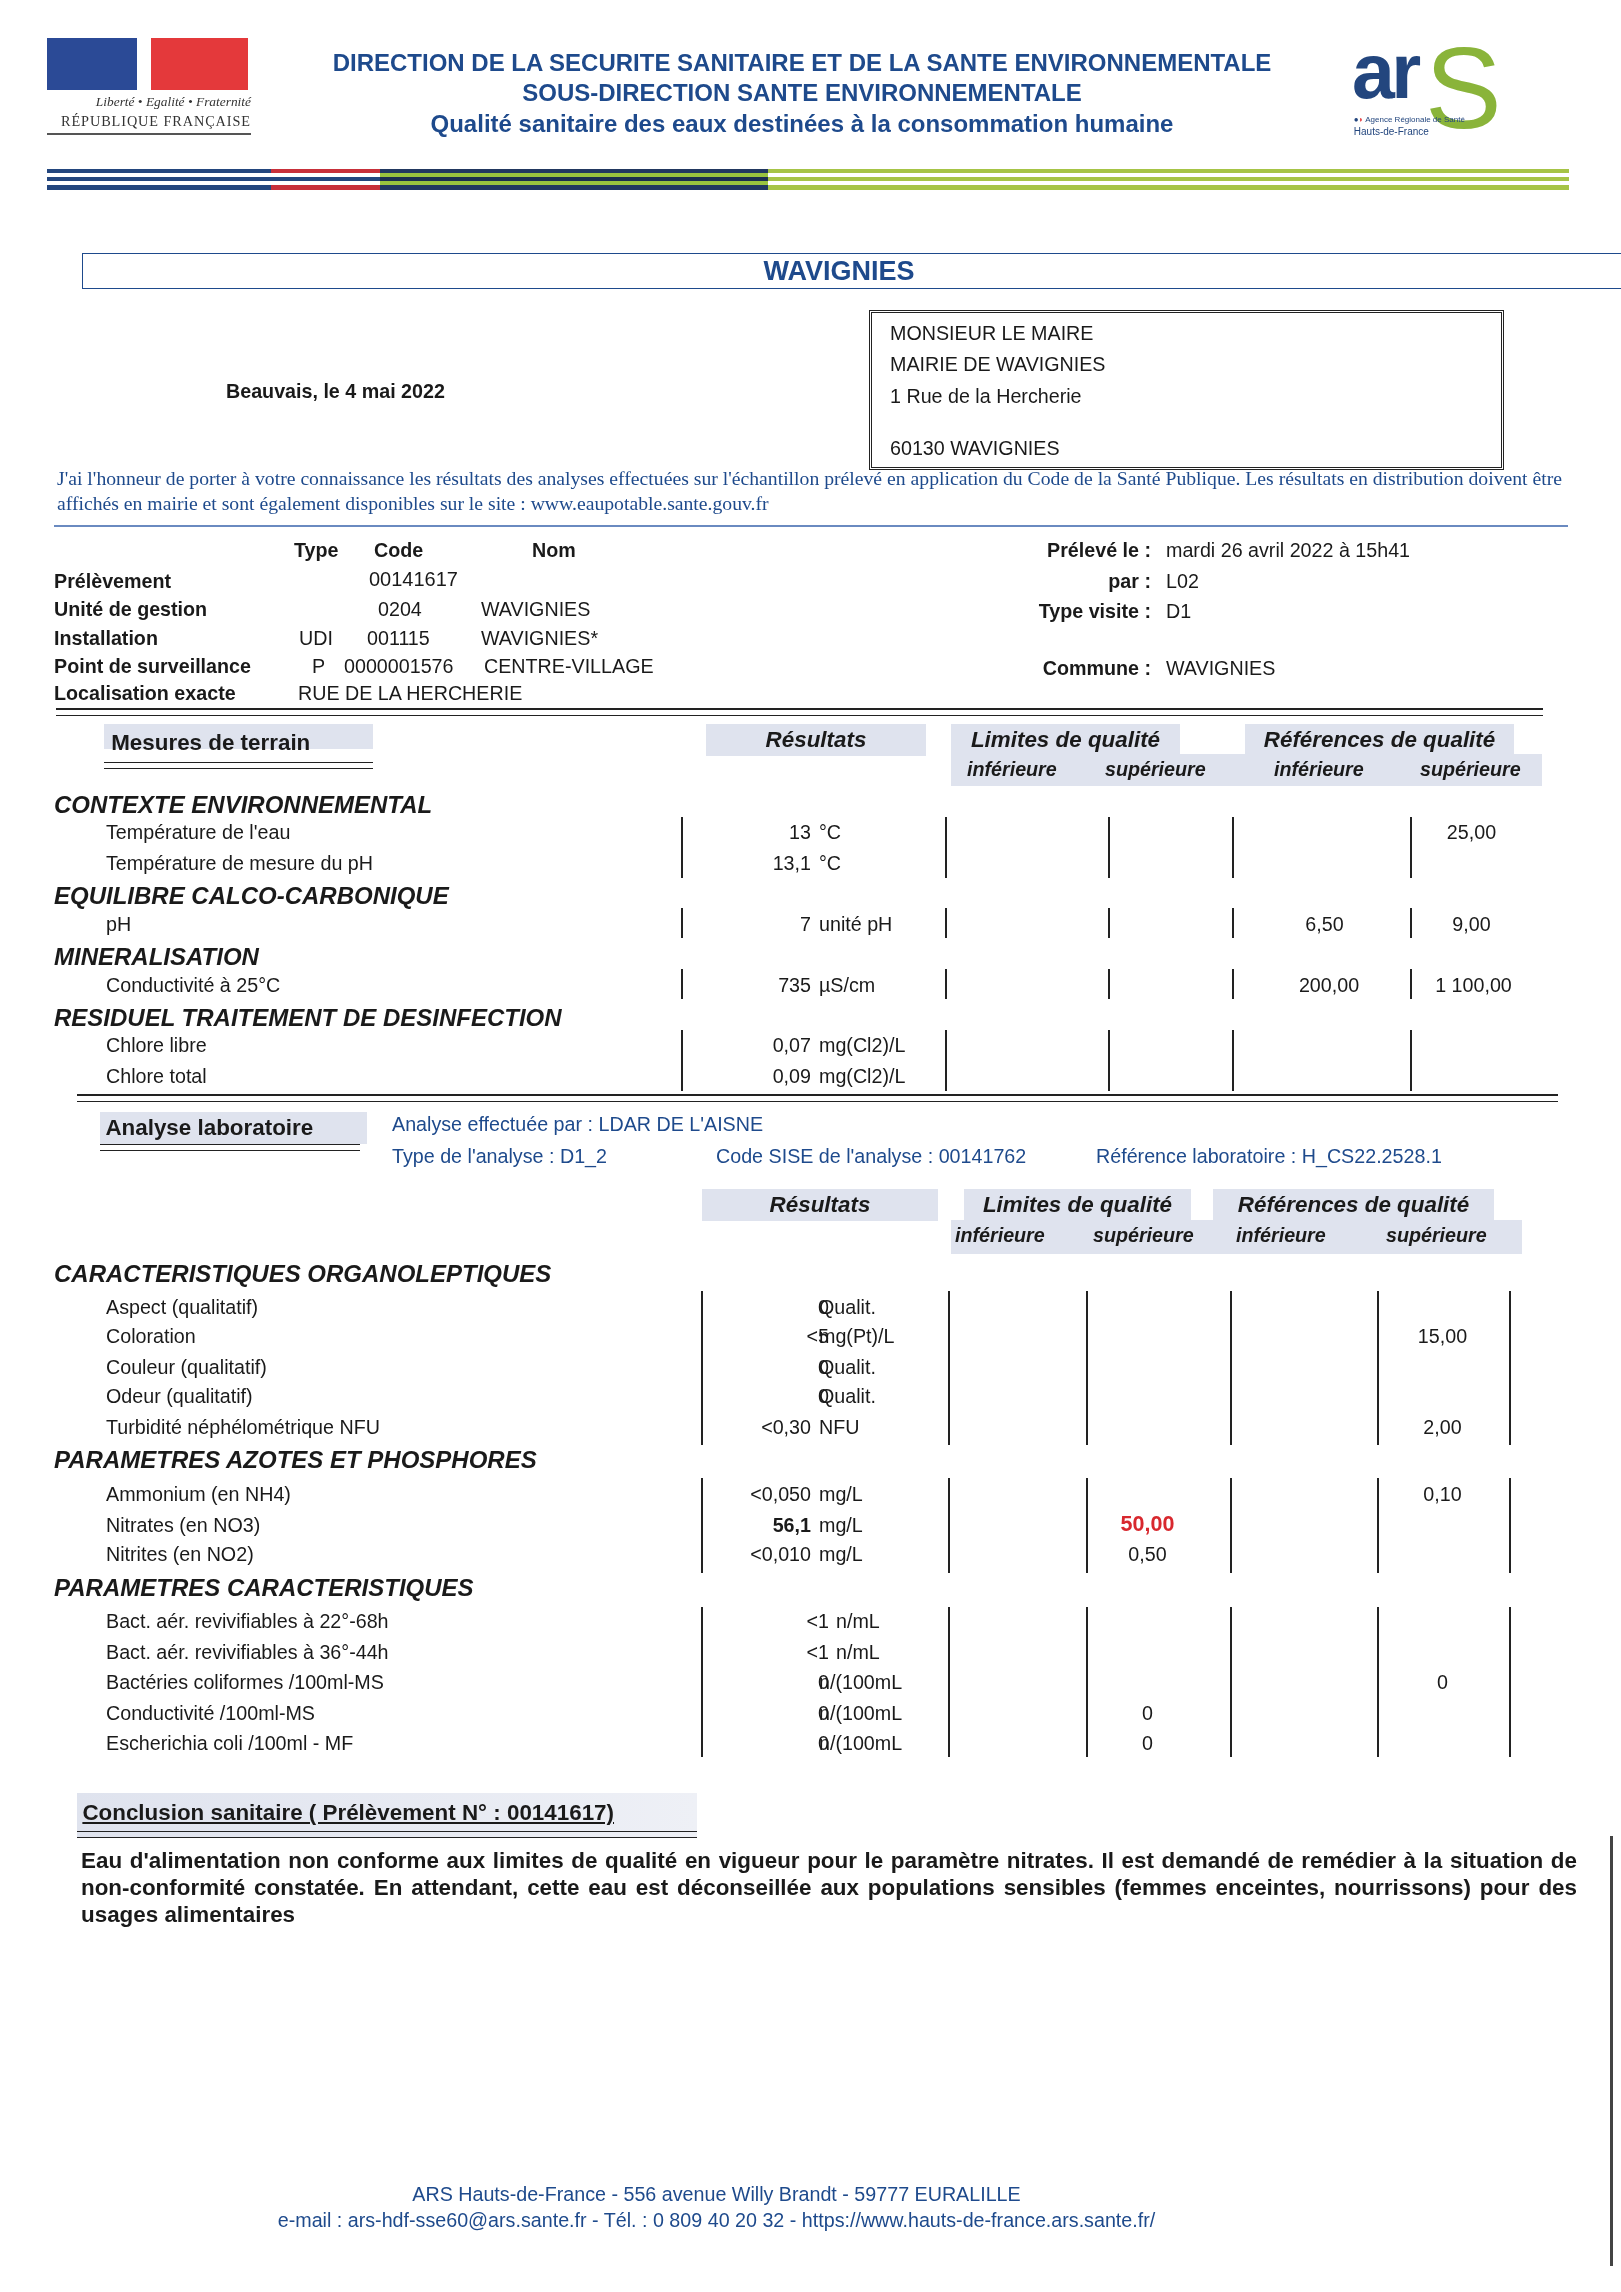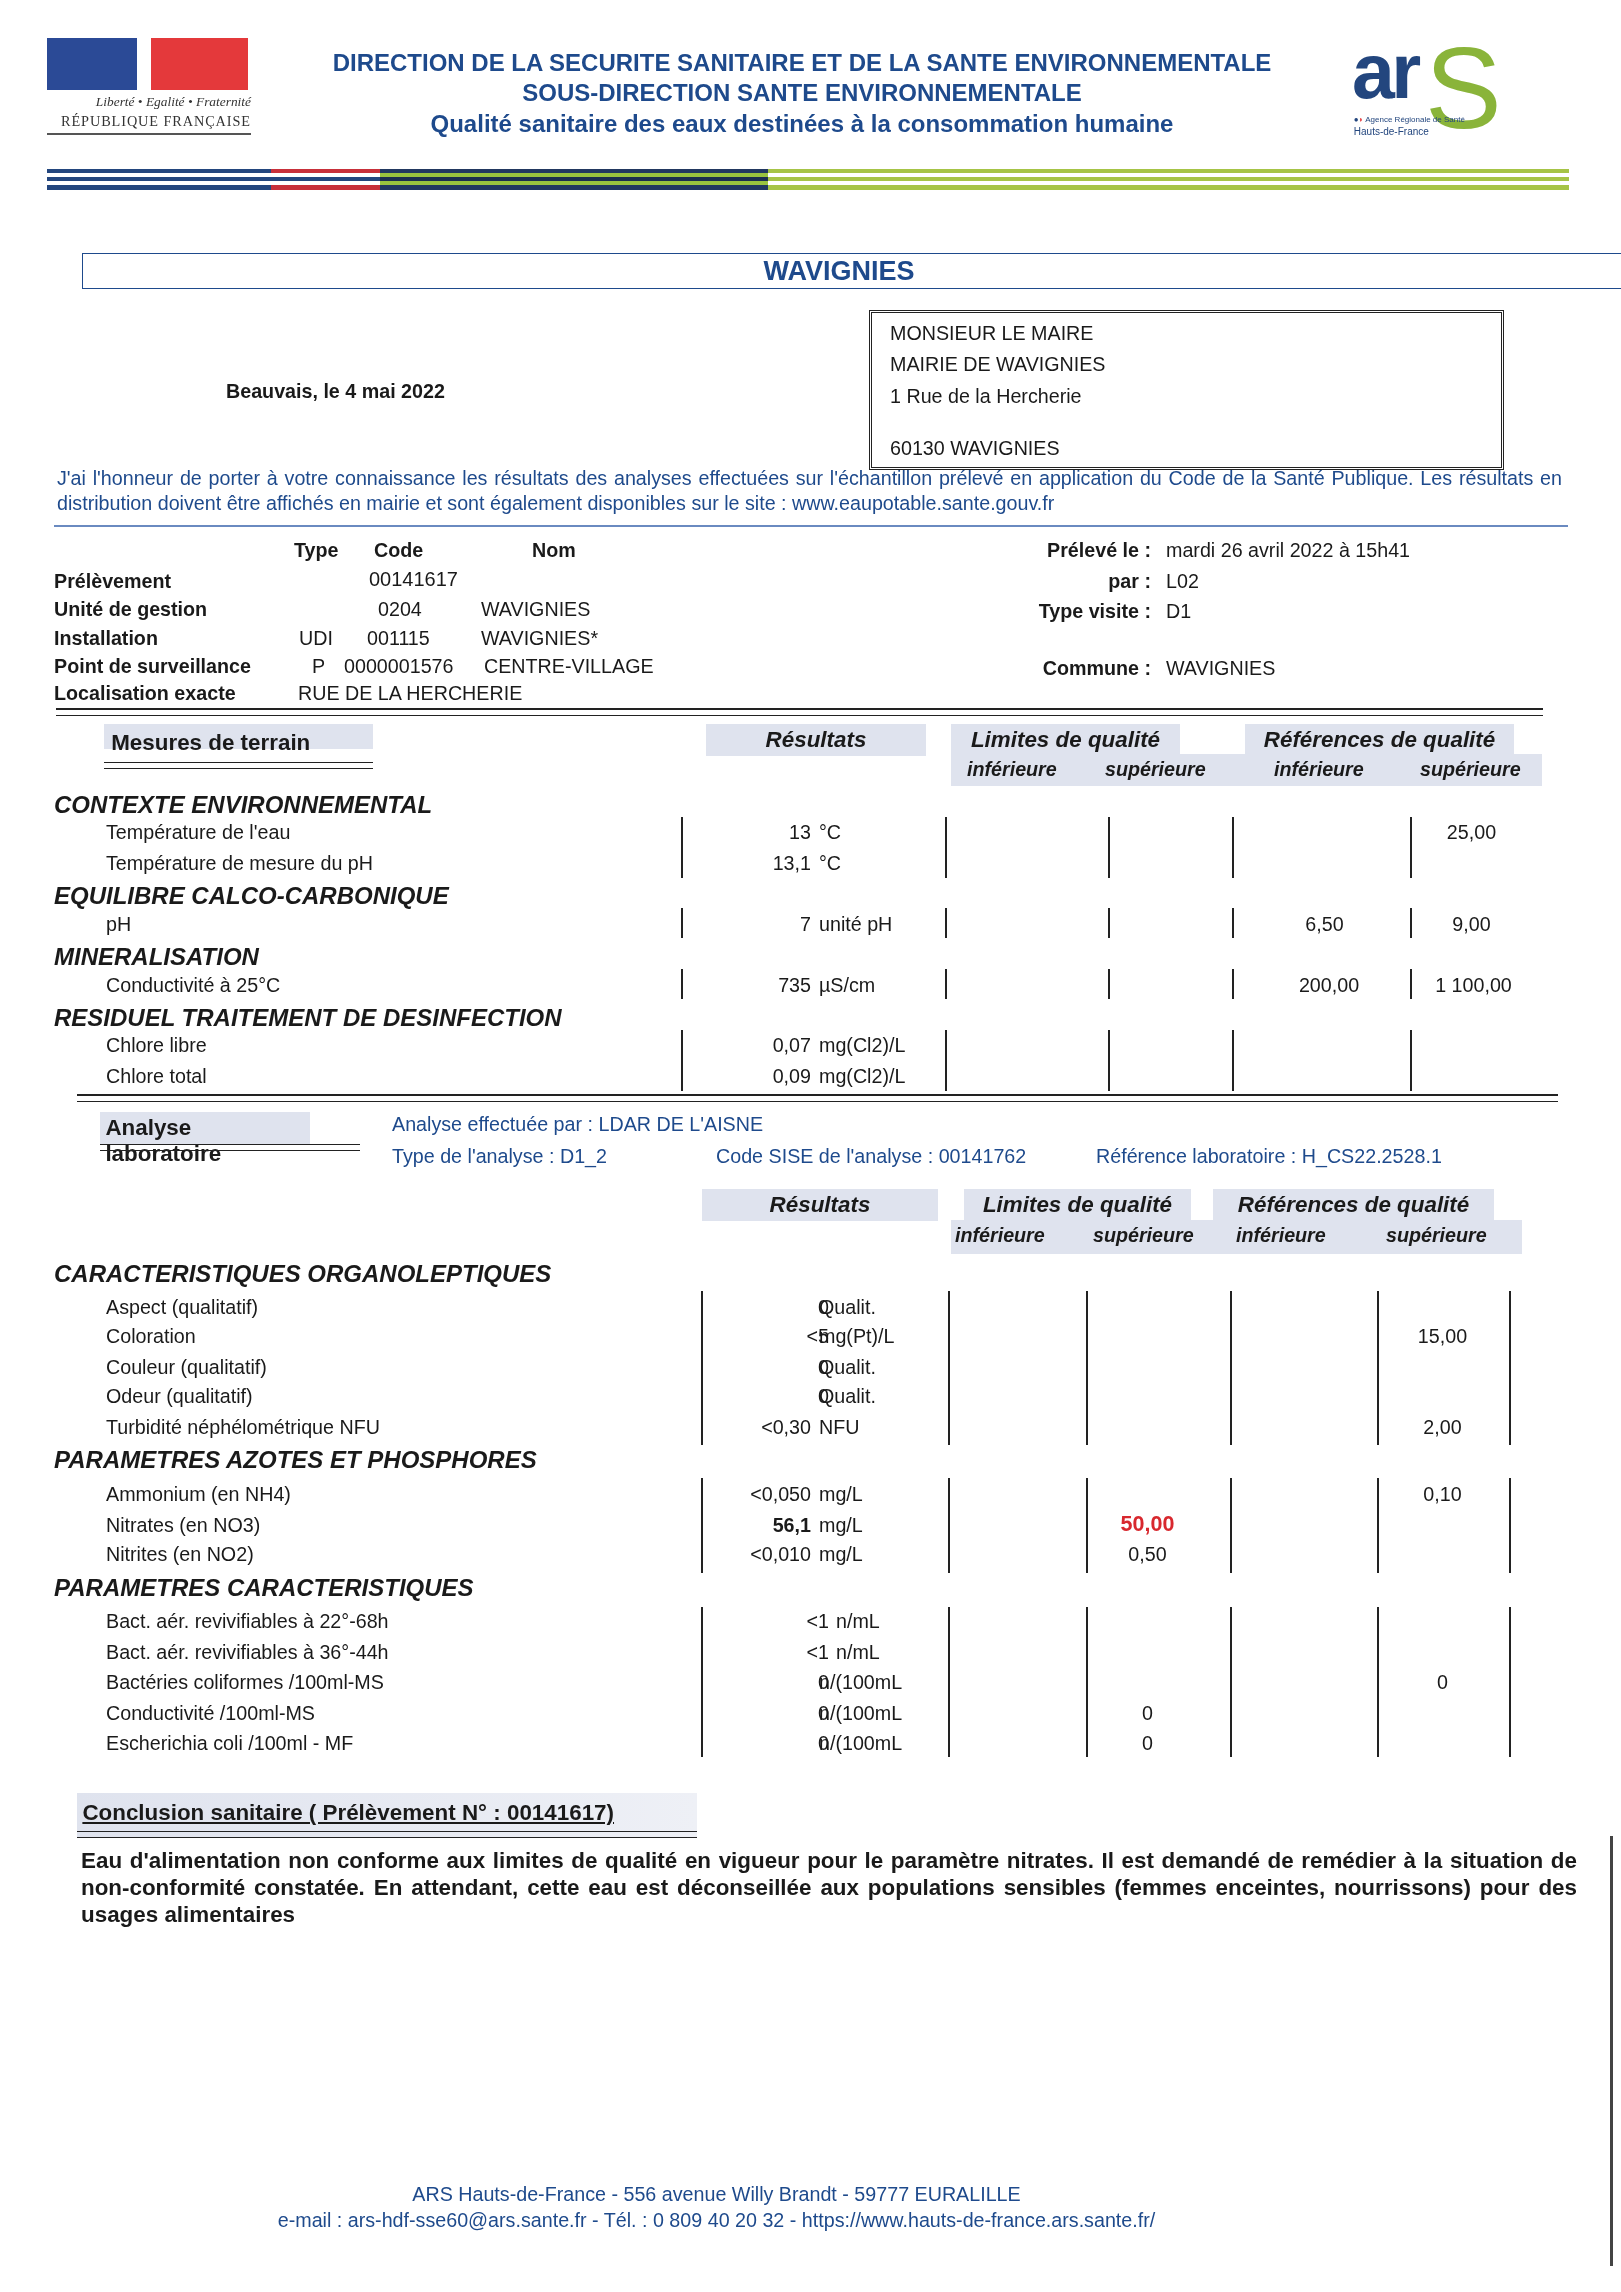--- a/index.html
+++ b/index.html
@@ -33,21 +33,21 @@
   .stripe-row { position:absolute; left:0; width:100%; height:4.5px; }
 
   
   .commune-box { left:82px; top:253px; width:1540px; height:34px; border:1.8px solid #1e4a8c; border-right:none; }
   .commune-title { left:82px; top:256px; width:1514px; text-align:center; font-size:27px; font-weight:bold; color:#1e4a8c; }
 
   .date-line { left:226px; top:380px; font-size:19.7px; font-weight:bold; }
   .addr-box { left:869px; top:310px; width:629px; height:154px; border:3.6px double #222; }
   .addr-line { position:absolute; left:18px; font-size:19.7px; }
 
-  .intro { left:57px; top:466px; width:1505px; font-size:19.7px; color:#1e4a8c; text-align:justify; line-height:25px; }
+  .intro { left:57px; top:466px; width:1505px; font-size:19.7px; color:#1e4a8c; text-align:justify; line-height:25px;font-family:Liberation Serif, serif; }
   .intro-rule { left:54px; top:525px; width:1514px; height:1.8px; background:#6a8ac0; }
 
   
   .meta { font-size:19.7px; }
   .lbl { font-weight:bold; }
 
   .dbl-rule { height:5.4px; border-top:2.7px solid #222; border-bottom:1.8px solid #222; }
 
   
   .hbox { background:#dfe3ee; font-style:italic; font-weight:bold; font-size:22.4px; text-align:center; }
@@ -211,21 +211,21 @@
 <div class="abs vline" style="left:1410px;top:969px;height:30px"></div>
 
 <div class="abs vline" style="left:681px;top:1030px;height:61px"></div>
 <div class="abs vline" style="left:945px;top:1030px;height:61px"></div>
 <div class="abs vline" style="left:1108px;top:1030px;height:61px"></div>
 <div class="abs vline" style="left:1232px;top:1030px;height:61px"></div>
 <div class="abs vline" style="left:1410px;top:1030px;height:61px"></div>
 
 <div class="abs dbl-rule" style="left:77px;top:1094px;width:1481px"></div>
 
-<div class="abs tag-box" style="left:100px;top:1112px;width:210px;height:32px;">
+<div class="abs tag-box" style="left:100px;top:1112px;width:260px;height:32px;padding-left:7px;">
   <span style="position:absolute;left:5.4px;top:2.7px">Analyse laboratoire</span>
   <div style="position:absolute;left:0;top:32px;width:260px;height:4.5px;border-top:1.8px solid #222;border-bottom:1.8px solid #222"></div>
 </div>
 <div class="abs blue" style="left:392px;top:1113px;font-size:19.7px">Analyse effectuée par : LDAR DE L'AISNE</div>
 <div class="abs blue" style="left:392px;top:1145px;font-size:19.7px">Type de l'analyse : D1_2</div>
 <div class="abs blue" style="left:716px;top:1145px;font-size:19.7px">Code SISE de l'analyse : 00141762</div>
 <div class="abs blue" style="left:1096px;top:1145px;font-size:19.7px">Référence laboratoire : H_CS22.2528.1</div>
 
 <div class="abs hbox" style="left:702px;top:1189px;width:236px;height:32px;line-height:32px">Résultats</div>
 <div class="abs hbox" style="left:964px;top:1189px;width:227px;height:32px;line-height:32px">Limites de qualité</div>

